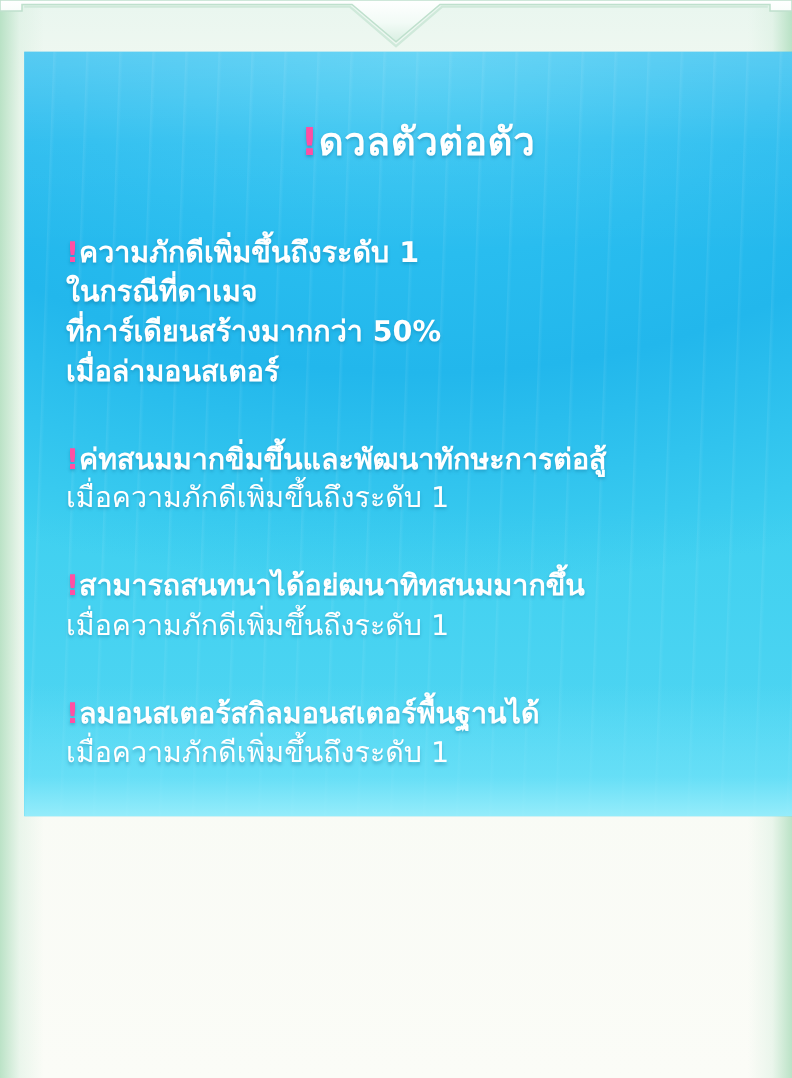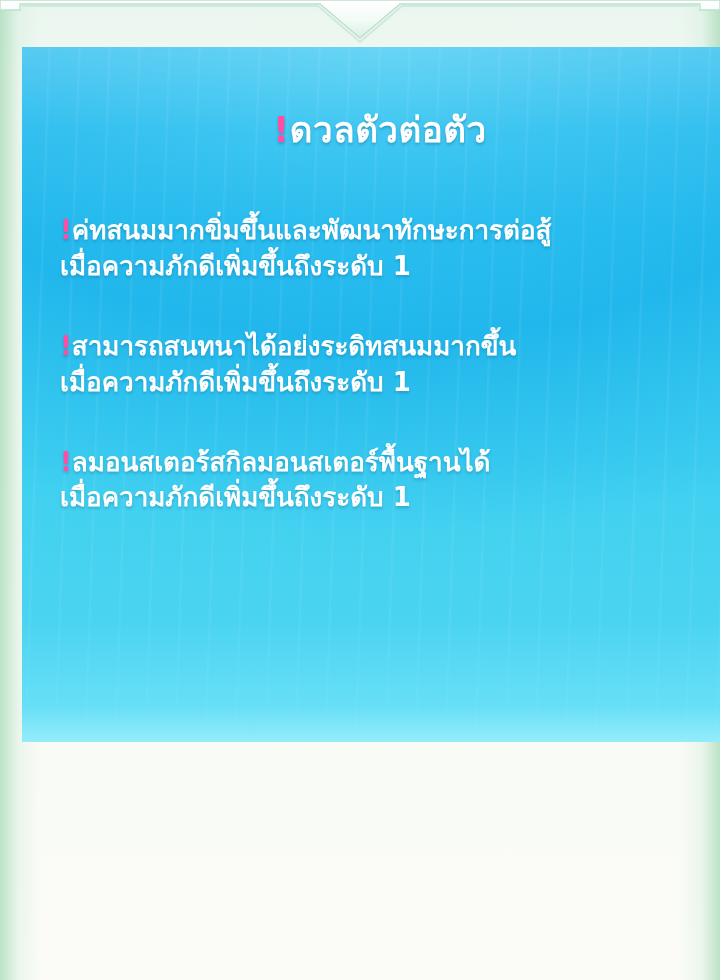--- a/index.html
+++ b/index.html
@@ -118,21 +118,21 @@
     line-height: 1.38;
     color: #ffffff;
     font-weight: bold;
     text-shadow: 0 2px 3px rgba(0,90,130,0.3);
     white-space: pre-line;
   }
   .entry-sub {
     font-size: 26px;
     line-height: 1.38;
     color: #ffffff;
-    font-weight: bold;
+    font-weight: normal;
     text-shadow: 0 2px 3px rgba(0,90,130,0.3);
     white-space: pre-line;
   }
 </style>
 </head>
 <body>
 
 <div class="page">
 
   <svg class="top-frame" viewBox="0 0 720 46" preserveAspectRatio="none" xmlns="http://www.w3.org/2000/svg">
@@ -153,28 +153,35 @@
     <div class="panel-bottom-fade"></div>
 
     <div class="content">
 
       <h1 class="title">
         <span class="bang">!</span><span>ดวลตัวต่อตัว</span>
       </h1>
 
       <div class="entries">
 
+        <div class="entry">
+          <div class="entry-head"><span class="bang">!</span><span>ความภักดีเพิ่มขึ้นถึงระดับ 1
+ในกรณีที่ดาเมจ
+ที่การ์เดียนสร้างมากกว่า 50%
+เมื่อล่ามอนสเตอร์</span></div>
+          <div class="entry-sub"></div>
+        </div>
 
         <div class="entry">
           <div class="entry-head"><span class="bang">!</span><span>ค่ทสนมมากขิ่มขึ้นและพัฒนาทักษะการต่อสู้</span></div>
           <div class="entry-sub">เมื่อความภักดีเพิ่มขึ้นถึงระดับ 1</div>
         </div>
 
         <div class="entry">
-          <div class="entry-head"><span class="bang">!</span><span>สามารถสนทนาได้อย่งระดิทสนมมากขึ้น</span></div>
+          <div class="entry-head"><span class="bang">!</span><span>สามารถสนทนาได้อย่ฒนาทิทสนมมากขึ้น</span></div>
           <div class="entry-sub">เมื่อความภักดีเพิ่มขึ้นถึงระดับ 1</div>
         </div>
 
         <div class="entry">
           <div class="entry-head"><span class="bang">!</span><span>ลมอนสเตอร้สกิลมอนสเตอร์พื้นฐานได้</span></div>
           <div class="entry-sub">เมื่อความภักดีเพิ่มขึ้นถึงระดับ 1</div>
         </div>
 
       </div>
     </div>

